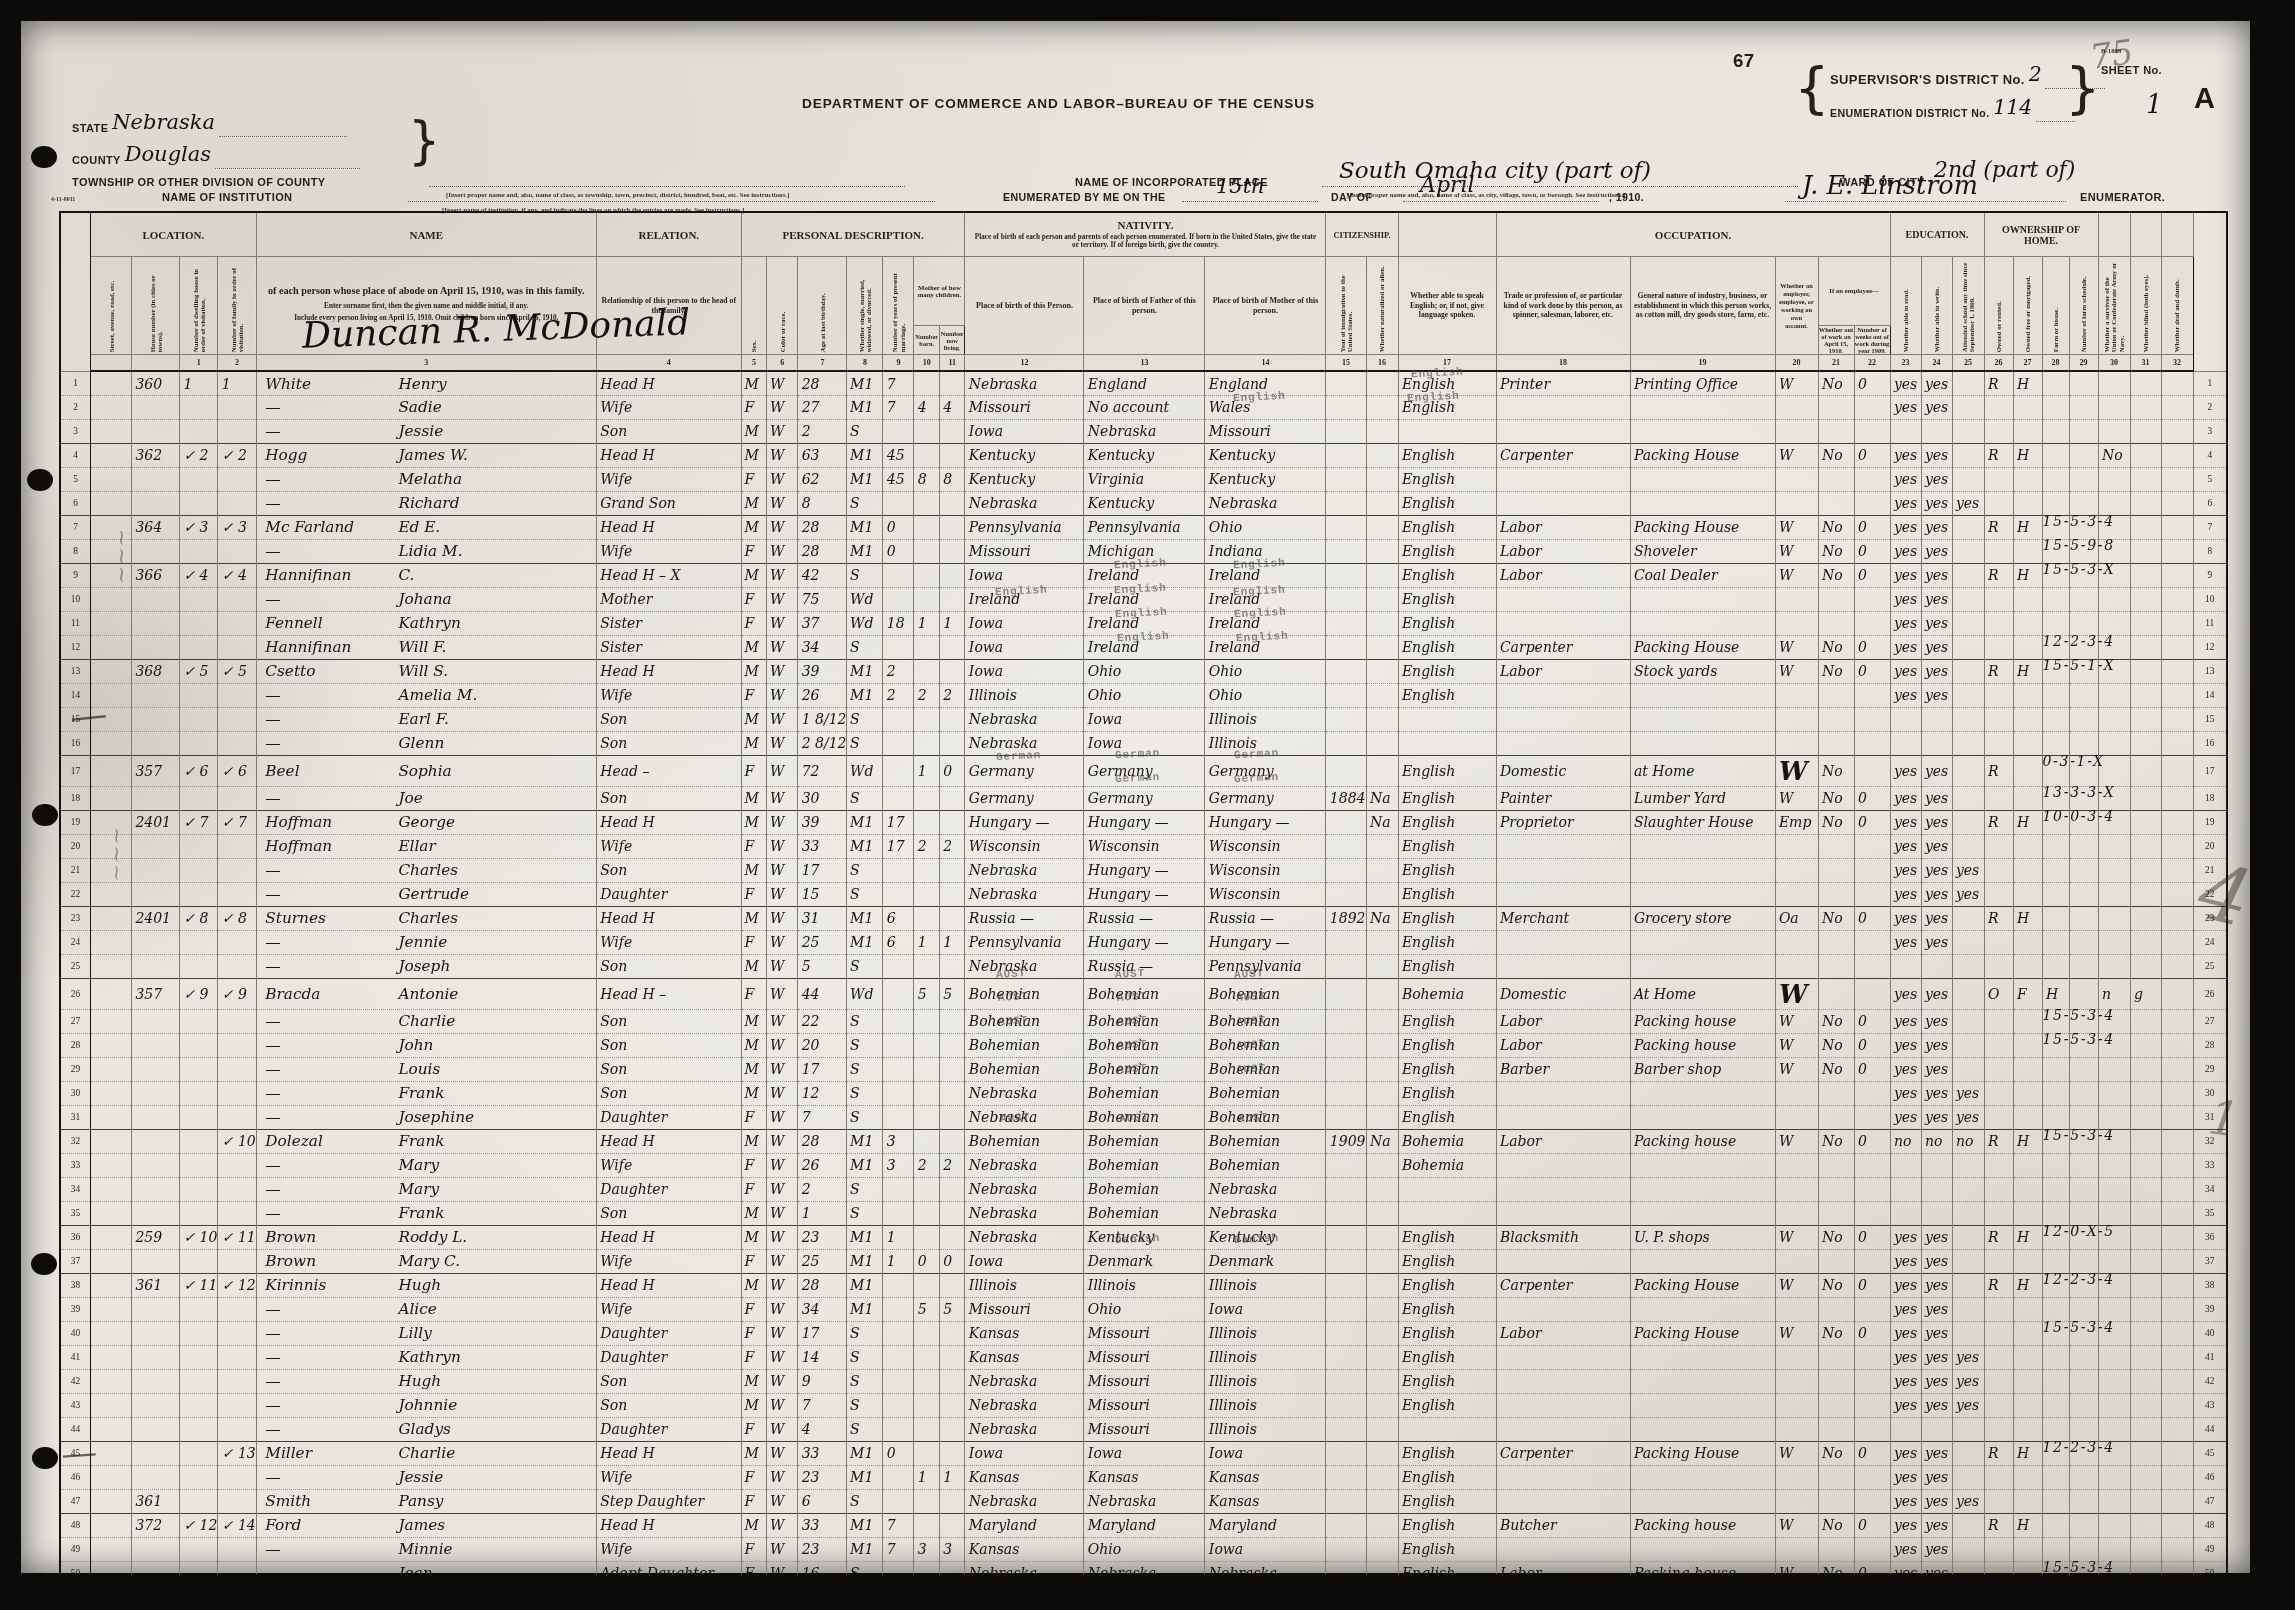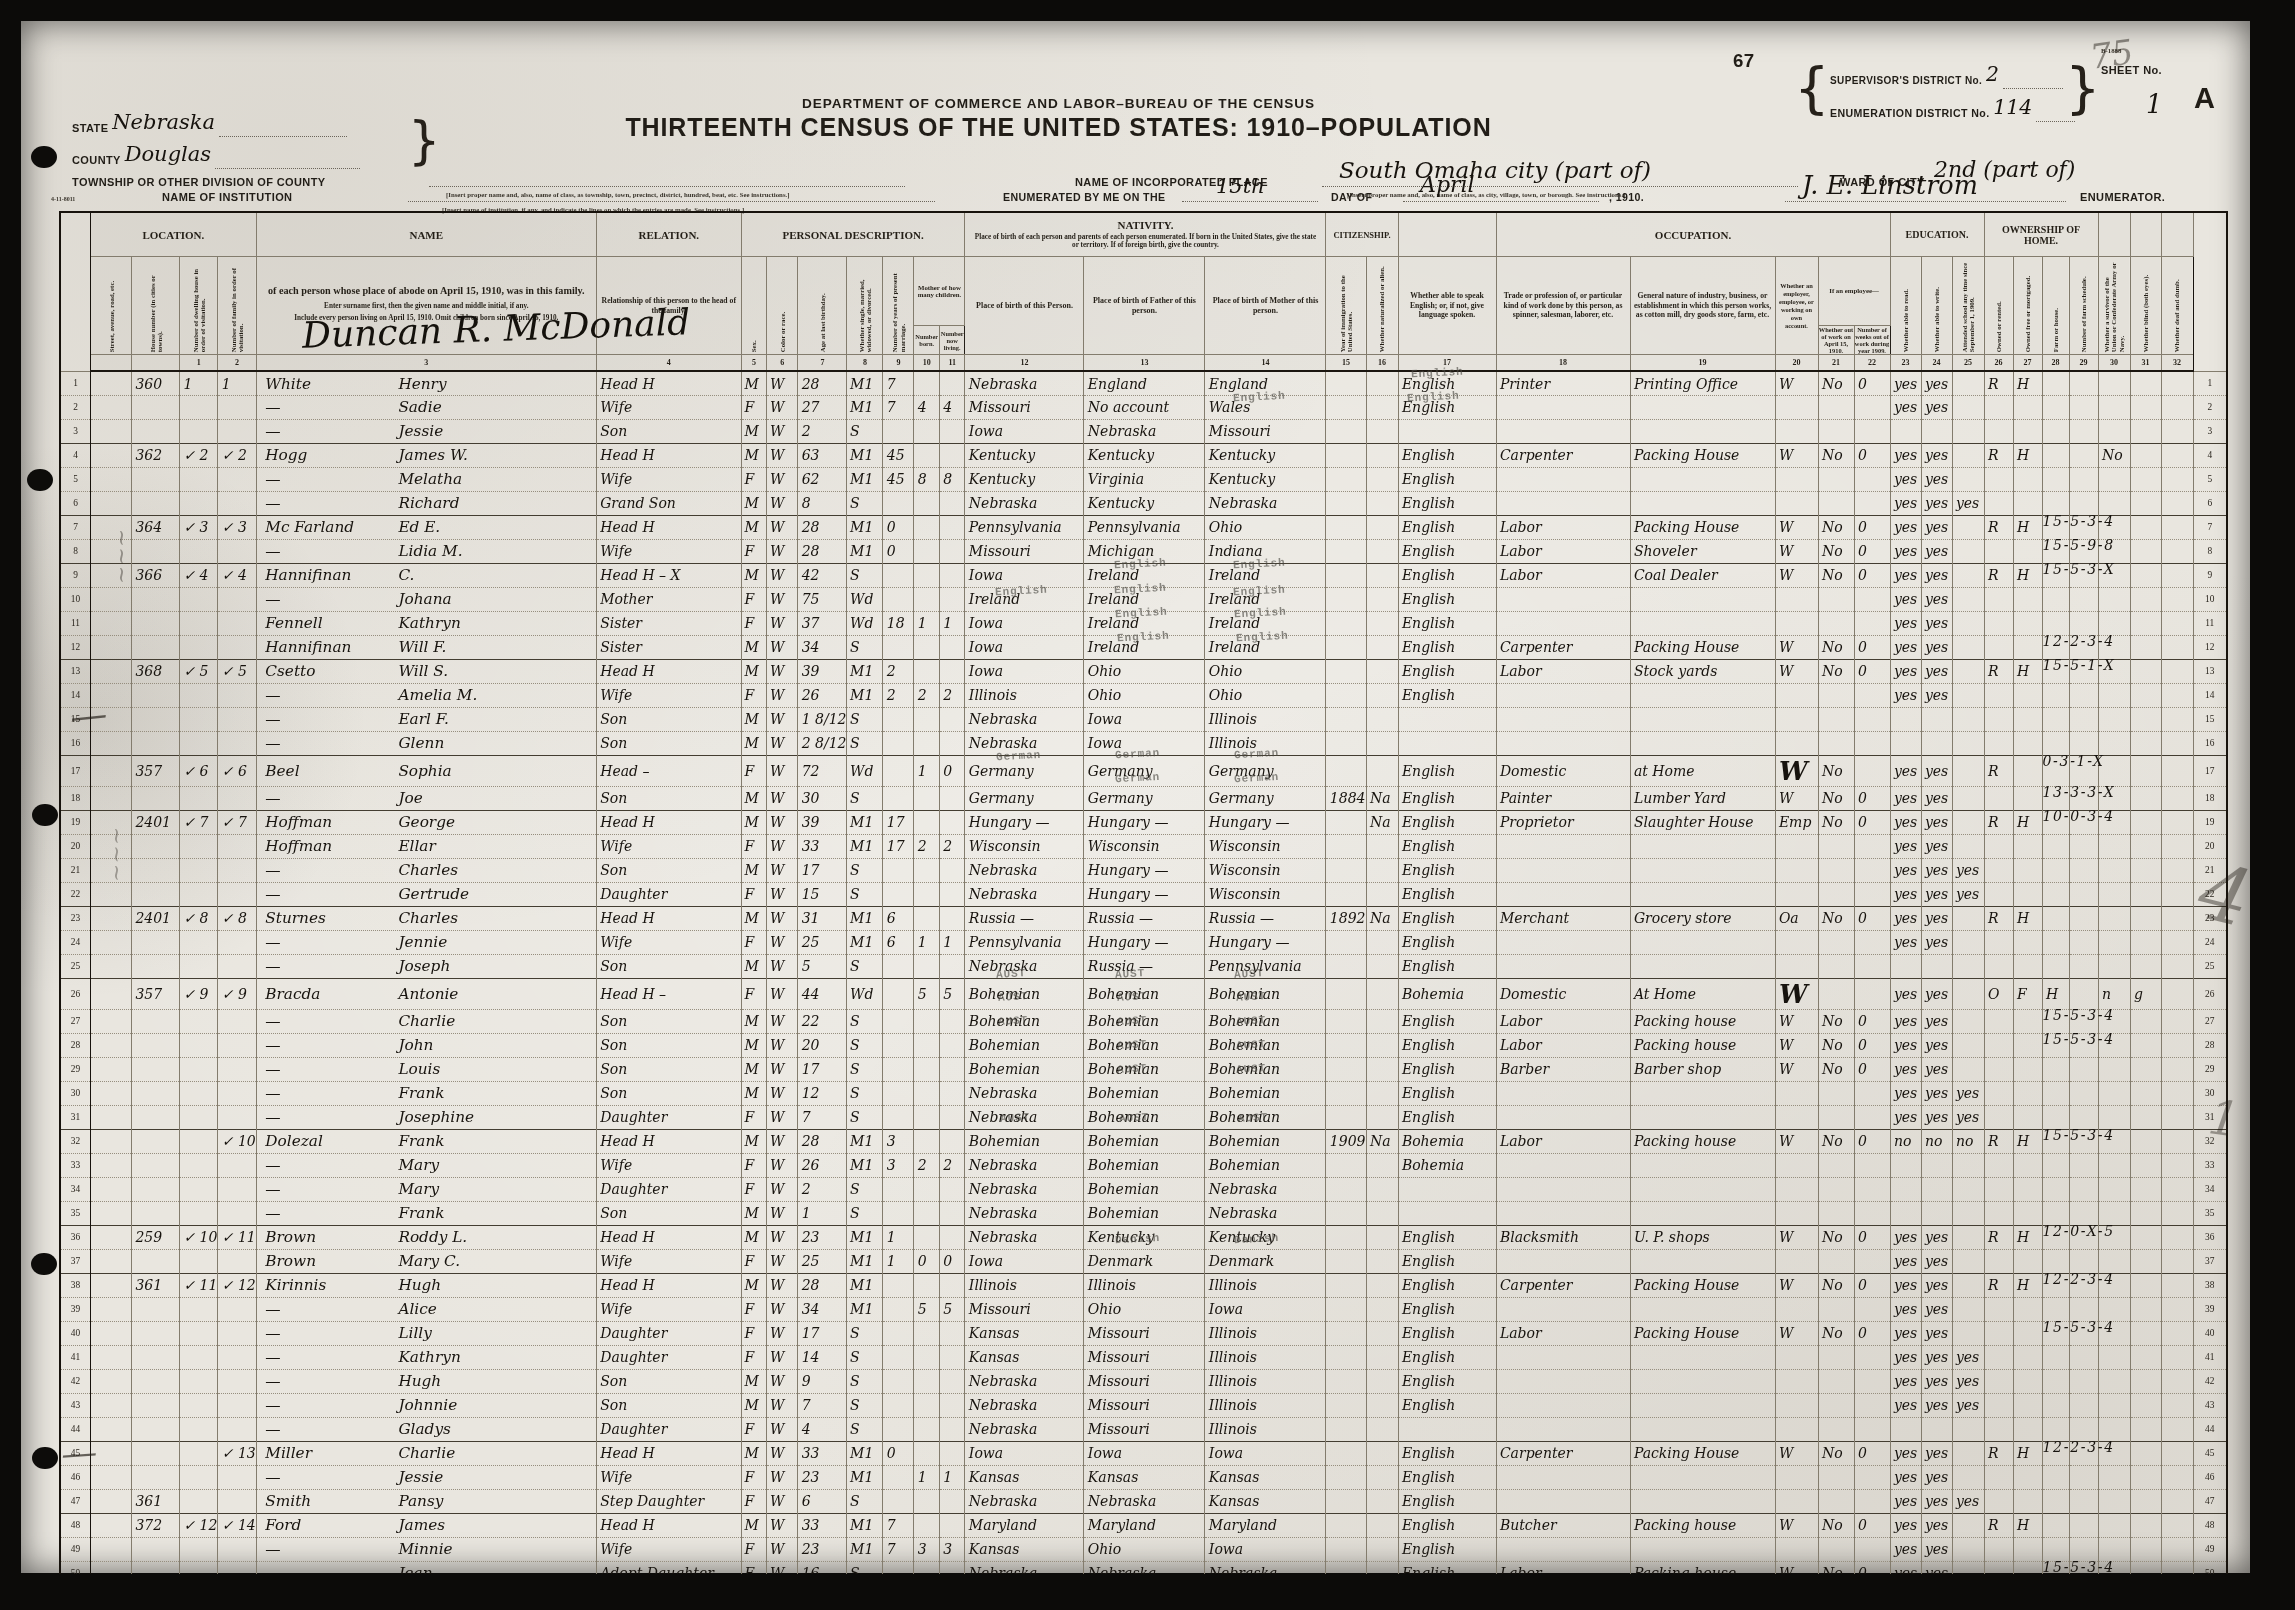--- a/index.html
+++ b/index.html
@@ -75,27 +75,26 @@
   </div>
   <div class="abs" style="left:51px;top:124px;">
     <span class="lbl" style="font-size:11px;">COUNTY</span>
     <span class="hw hv" style="position:relative;top:-3.4px;">Douglas</span>
     <span class="dot" style="width:145px;"></span>
   </div>
   <div class="abs brace" style="left:387px;top:90px;font-size:51px;">}</div>
 
   <div class="abs" style="left:587px;top:75px;width:901px;text-align:center;">
     <div class="lbl" style="font-size:13.6px;letter-spacing:0.9px;">DEPARTMENT OF COMMERCE AND LABOR–BUREAU OF THE CENSUS</div>
-    <div class="lbl" style="font-size:25px;letter-spacing:0.9px;margin-top:1.7px;">THIRTEENTH CENSUS OF THE UNITED STATES: 1910–POPULATION</div>
   </div>
 
   <div class="abs lbl" style="left:1712px;top:29px;font-size:18.7px;">67</div>
   <div class="abs brace" style="left:1773px;top:34px;font-size:56px;">{</div>
   <div class="abs" style="left:1809px;top:44px;">
-    <span class="lbl" style="font-size:10px;">SUPERVISOR'S DISTRICT No.</span>
+    <span class="lbl" style="font-size:13px;">SUPERVISOR'S DISTRICT No.</span>
     <span class="hw" style="font-size:20.4px;position:relative;top:-2.6px;">2</span>
     <span class="dot" style="width:60px;"></span>
   </div>
   <div class="abs" style="left:1809px;top:77px;">
     <span class="lbl" style="font-size:10.6px;">ENUMERATION DISTRICT No.</span>
     <span class="hw" style="font-size:20.4px;position:relative;top:-2.6px;">114</span>
     <span class="dot" style="width:39px;"></span>
   </div>
   <div class="abs brace" style="left:2044px;top:34px;font-size:56px;">}</div>
   <div class="abs hint" style="left:2080px;top:25.5px;">B-1888</div>

